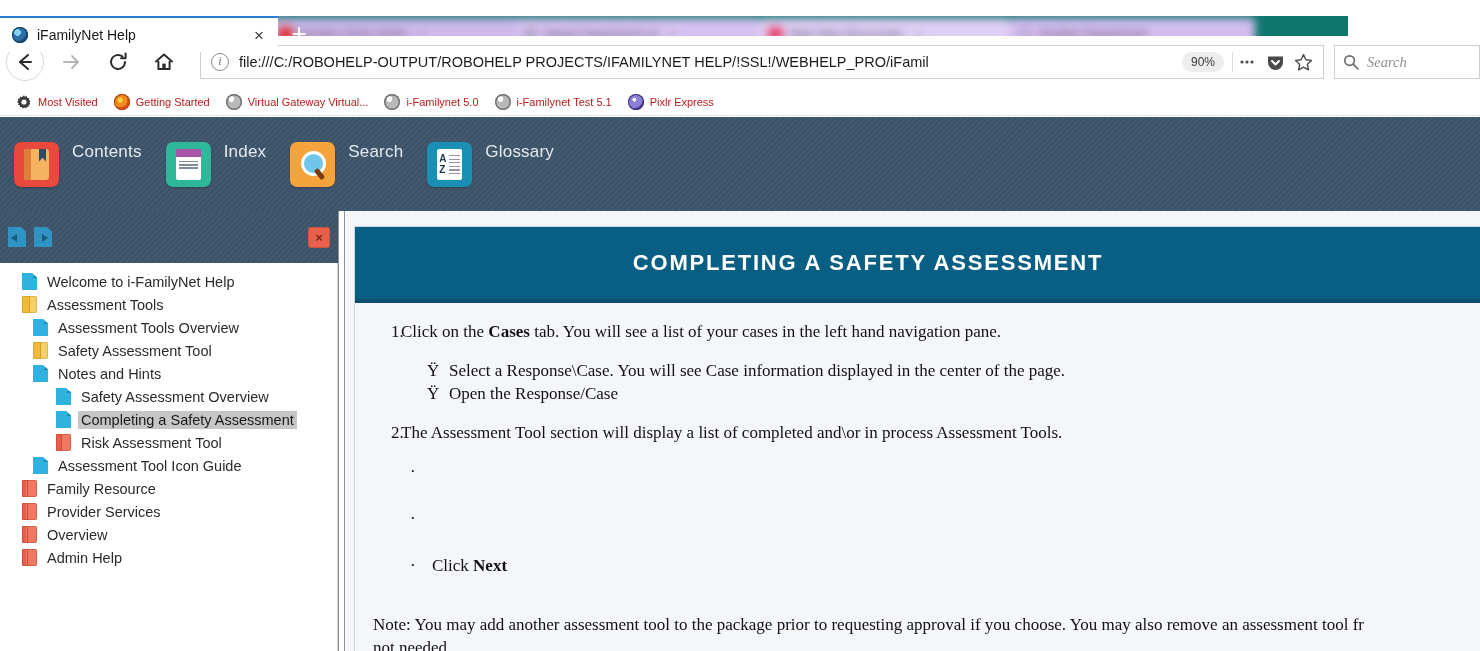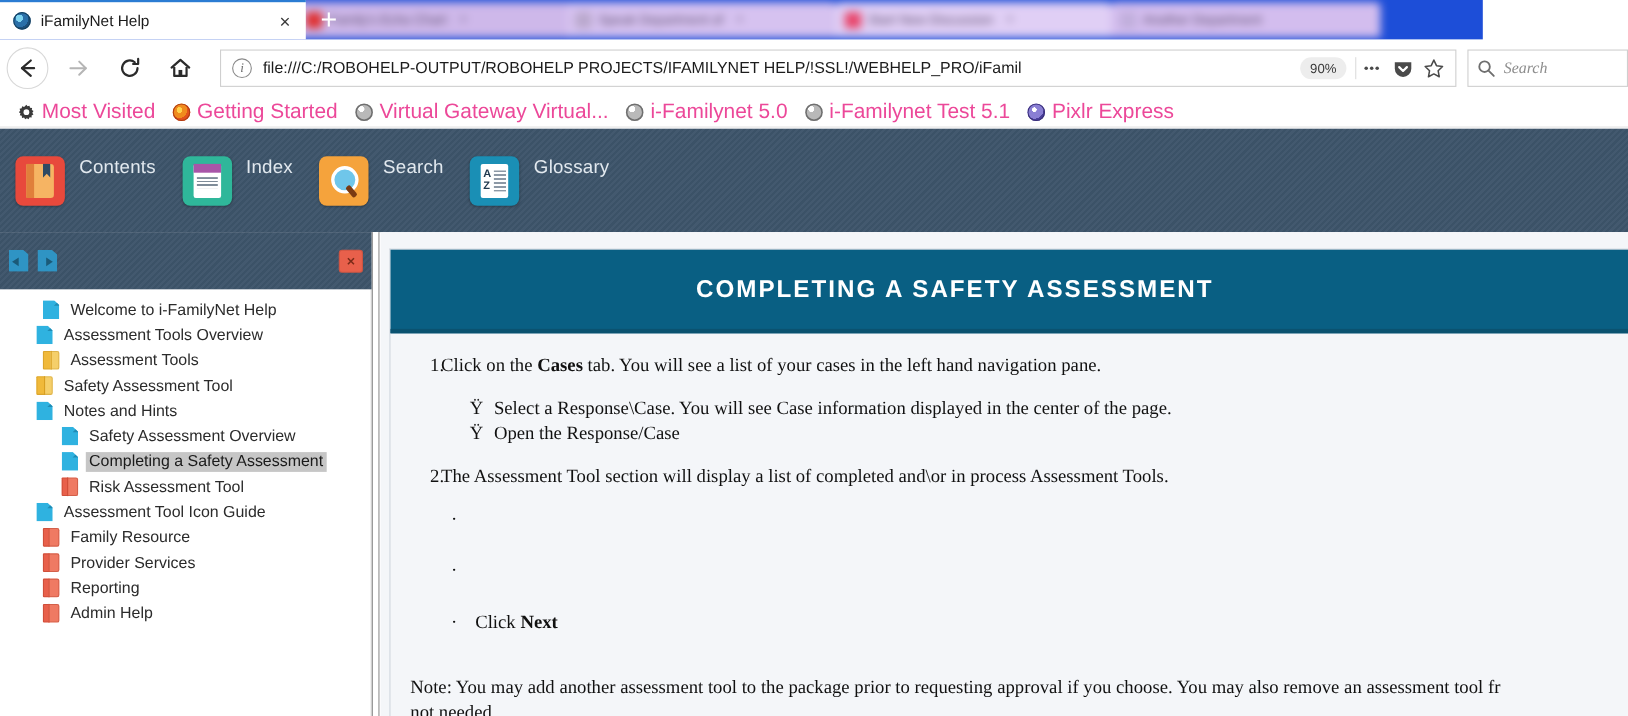--- a/index.html
+++ b/index.html
@@ -5,23 +5,23 @@
   * { box-sizing: border-box; margin: 0; padding: 0; }
   html, body {
     width: 1480px; height: 651px;
     overflow: hidden;
     font-family: "Liberation Sans", sans-serif;
     background: #fff;
   }
 
   
   .tabstrip {
-    position: absolute; top: 0; left: 0;
+    position: absolute; top: 16px; left: 0;
     width: 1348px; height: 36px;
-    background: #1d4ed8;
+    background: #0f766e;
     overflow: hidden;
   }
   .tabstrip-blurwrap {
     position: absolute; top: 0; left: 270px;
     width: 1210px; height: 36px;
     filter: blur(4px);
   }
   .ghost-tab {
     position: absolute; top: 2px; height: 32px;
     background: #d3bdee;
@@ -134,21 +134,21 @@
   .bookmarks {
     position: absolute; top: 88px; left: 0;
     width: 1480px; height: 28px;
     background: #ffffff;
     display: flex; align-items: center;
     padding-left: 10px; gap: 4px;
     border-bottom: 1px solid #e3e3e3;
   }
   .bm {
     display: flex; align-items: center; gap: 6px;
-    padding: 2px 6px; font-size: 19px; color: #ec4899;
+    padding: 2px 6px; font-size: 11px; color: #b91c1c;
     white-space: nowrap;
   }
   .bm .bmico { width: 16px; height: 16px; flex: none; }
   .globe-ico {
     border-radius: 50%;
     background: radial-gradient(circle at 35% 32%, #fefefe 0 18%, #b9b9b9 19% 100%);
     box-shadow: inset 0 0 0 1.4px #6f6f6f;
   }
   .fox-ico {
     border-radius: 50%;
@@ -325,21 +325,21 @@
   
   .ti-ico.bookred {
     background: linear-gradient(to right, #e8604b 0 30%, #ef7a63 30% 100%);
     border-radius: 1px 2px 2px 1px;
     box-shadow: inset 0 0 0 1px rgba(160,50,30,0.35);
   }
   .ti-ico.bookred::after {
     content:""; position:absolute; left:30%; top:0; width:1.5px; height:100%;
     background:#cf4a35;
   }
-  .lvl0 { padding-left: 22px; margin-left: 17px; }
+  .lvl0 { padding-left: 22px; }
   .lvl1 { padding-left: 33px; }
   .lvl2 { padding-left: 56px; }
 
   
   .splitter {
     position: absolute; top: 211px; left: 338px;
     width: 7px; height: 440px;
     background: #ffffff;
     border-left: 1px solid #8f8f8f;
     border-right: 1px solid #8f8f8f;
@@ -552,28 +552,28 @@
   <div class="sb-head">
     <span class="sb-navico prev"></span>
     <span class="sb-navico next"></span>
     <span class="sb-close">×</span>
   </div>
   <div class="tree">
     <div class="tree-item lvl0">
         <span class="ti-ico page"></span>
         <span class="tl">Welcome to i-FamilyNet Help</span>
       </div>
+    <div class="tree-item lvl0">
+        <span class="ti-ico book"></span>
+        <span class="tl">Assessment Tools</span>
+      </div>
     <div class="tree-item lvl1">
         <span class="ti-ico page"></span>
         <span class="tl">Assessment Tools Overview</span>
       </div>
-    <div class="tree-item lvl0">
-        <span class="ti-ico book"></span>
-        <span class="tl">Assessment Tools</span>
-      </div>
     <div class="tree-item lvl1">
         <span class="ti-ico book"></span>
         <span class="tl">Safety Assessment Tool</span>
       </div>
     <div class="tree-item lvl1">
         <span class="ti-ico page"></span>
         <span class="tl">Notes and Hints</span>
       </div>
     <div class="tree-item lvl2">
         <span class="ti-ico page"></span>
@@ -594,21 +594,21 @@
     <div class="tree-item lvl0">
         <span class="ti-ico bookred"></span>
         <span class="tl">Family Resource</span>
       </div>
     <div class="tree-item lvl0">
         <span class="ti-ico bookred"></span>
         <span class="tl">Provider Services</span>
       </div>
     <div class="tree-item lvl0">
         <span class="ti-ico bookred"></span>
-        <span class="tl">Reporting</span>
+        <span class="tl">Overview</span>
       </div>
     <div class="tree-item lvl0">
         <span class="ti-ico bookred"></span>
         <span class="tl">Admin Help</span>
       </div>
   </div>
 </div>
 
 <div class="splitter"></div>
 

